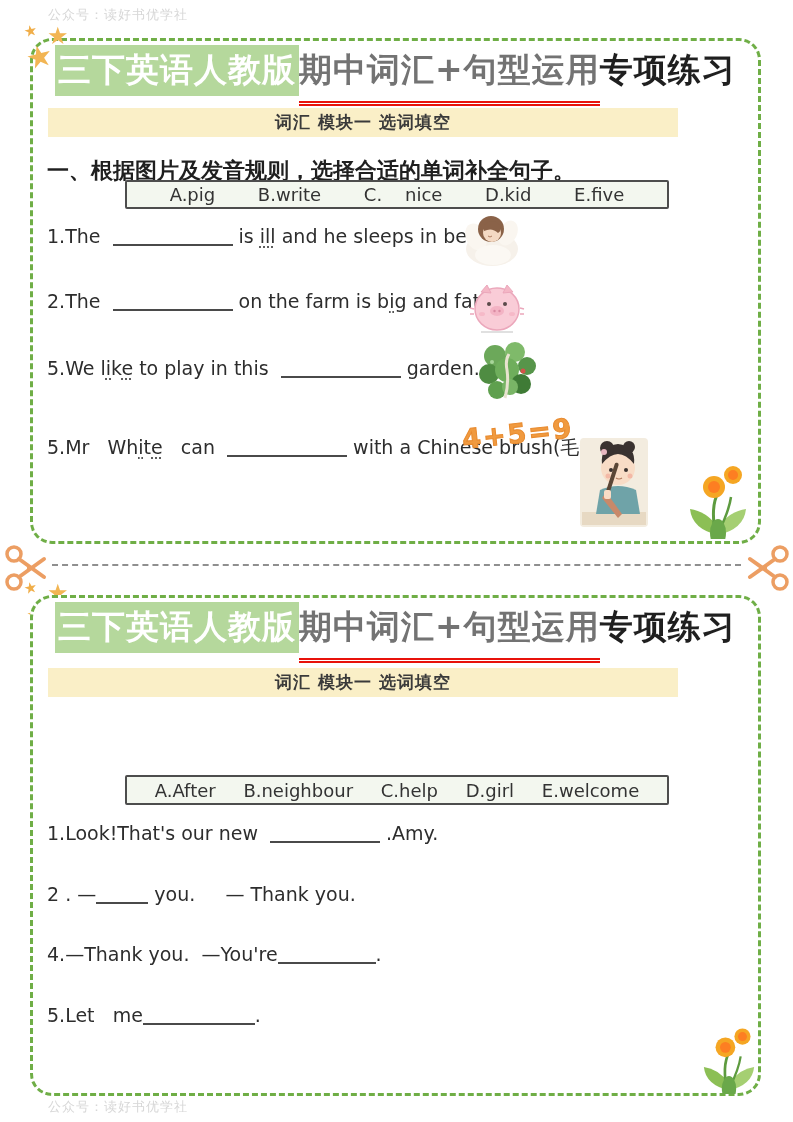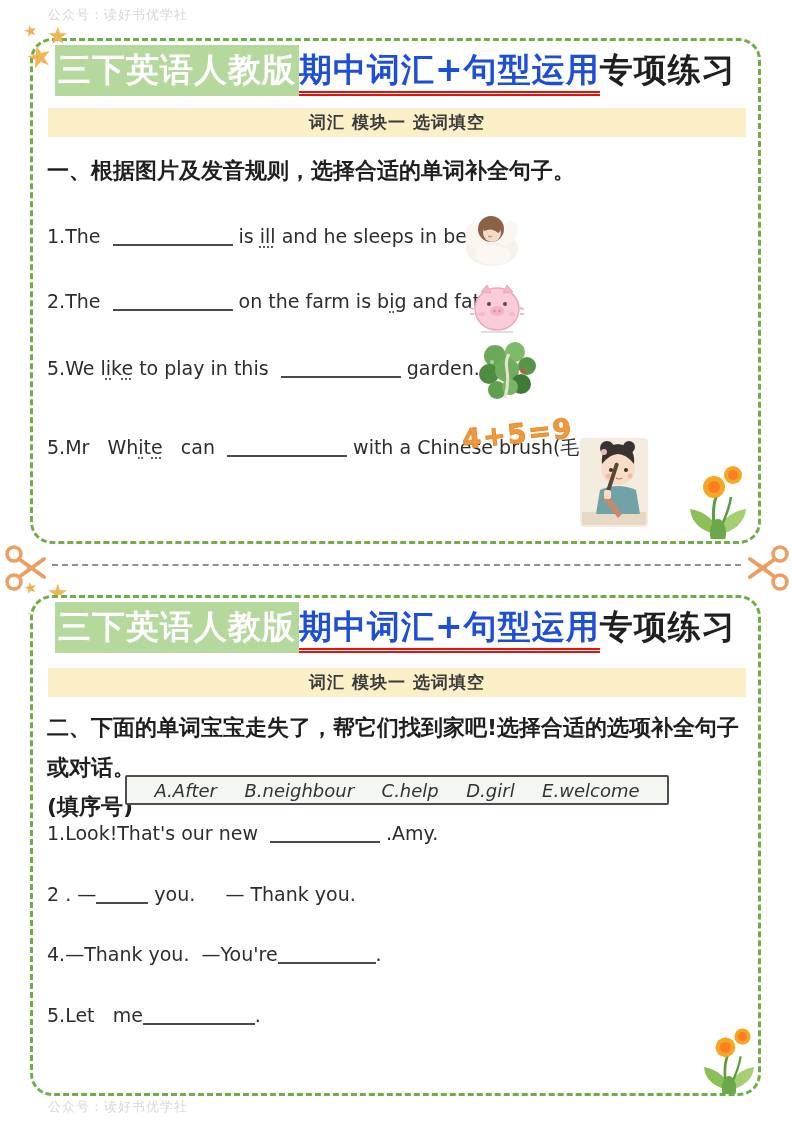--- a/index.html
+++ b/index.html
@@ -18,36 +18,36 @@
   .section{
     position:absolute;left:30px;width:725px;
     border:3px dashed #6fae46;border-radius:22px;background:#fff;
   }
   #section1{top:38px;height:500px;}
   #section2{top:595px;height:495px;}
 
   .title-row{position:absolute;left:22px;top:7px;white-space:nowrap;
     font-weight:bold;font-size:33px;letter-spacing:1px;}
   .title-green{background:#b5d89c;color:#ffffff;padding:5px 3px 7px 3px;}
-  .title-red{color:#1d4ed8;border-bottom:5px double #e8120b;padding-bottom:2px;}
+  .title-red{color:#737373;border-bottom:5px double #e8120b;padding-bottom:12px;}
   .title-dark{color:#1f1f1f;}
 
-  .banner{position:absolute;left:15px;top:67px;width:698px;height:29px;
+  .banner{position:absolute;left:15px;top:67px;width:630px;height:29px;
     background:#faefc7;display:flex;align-items:center;justify-content:center;
     font-weight:bold;font-size:17px;color:#3a3a3a;letter-spacing:1px;}
   #section2 .banner{top:70px;}
 
   .heading{position:absolute;left:14px;top:110px;width:700px;
     font-weight:bold;font-size:22px;color:#1f1f1f;line-height:1.8;}
 
   .word-bank{position:absolute;left:92px;top:139px;width:540px;height:25px;
     border:2px solid #4d4d4d;background:#f3f7ef;border-radius:2px;
     display:flex;align-items:center;justify-content:space-evenly;
     font-size:18px;color:#333;}
-  #section2 .word-bank{top:177px;height:26px;font-style:italic;}
+  #section2 .word-bank{top:177px;height:26px;}
   .bank-item{white-space:pre;}
 
   .questions{position:absolute;left:0;top:0;width:100%;height:100%;}
   .q{position:absolute;left:14px;font-size:19px;color:#2d2d2d;white-space:pre;}
   .blank{display:inline-block;border-bottom:2px solid #4a4a4a;height:14px;margin-bottom:-3px;}
   .mark{text-decoration:underline dotted #555;text-underline-offset:4px;}
 
   #s1-questions .q:nth-child(1){top:184px}
   #s1-questions .q:nth-child(2){top:249px}
   #s1-questions .q:nth-child(3){top:316px}
@@ -92,20 +92,27 @@
 <div class="watermark" id="wm-top">公众号：读好书优学社</div>
 <div class="watermark" id="wm-banner">公众号：读好书优学社</div>
 <div class="watermark" id="wm-bottom">公众号：读好书优学社</div>
 
 <div class="section" id="section1">
   <div class="title-row">
     <span class="title-green">三下英语人教版</span><span class="title-red">期中词汇+句型运用</span><span class="title-dark">专项练习</span>
   </div>
   <div class="banner">词汇 模块一 选词填空</div>
   <div class="heading">一、根据图片及发音规则，选择合适的单词补全句子。</div>
+  <div class="word-bank">
+      <span class="bank-item">A.pig</span>
+      <span class="bank-item">B.write</span>
+      <span class="bank-item">C.    nice</span>
+      <span class="bank-item">D.kid</span>
+      <span class="bank-item">E.five</span>
+    </div>
   <div class="questions" id="s1-questions">
       <div class="q"><span>1.The  </span><span class="blank" style="width: 120px;"></span><span> is </span><span class="mark">ill</span><span> and he sleeps in bed.</span></div>
       <div class="q"><span>2.The  </span><span class="blank" style="width: 120px;"></span><span> on the farm is b</span><span class="mark">i</span><span>g and fat.</span></div>
       <div class="q"><span>5.We l</span><span class="mark">i</span><span>k</span><span class="mark">e</span><span> to play in this  </span><span class="blank" style="width: 120px;"></span><span> garden.</span></div>
       <div class="q"><span>5.Mr   Wh</span><span class="mark">i</span><span>t</span><span class="mark">e</span><span>   can  </span><span class="blank" style="width: 120px;"></span><span> with a Chinese brush(毛笔).</span></div>
     </div>
 
   <div class="math-note">4+5=9</div>
 
   <svg class="illu" id="illu-sleeping" width="58" height="61" viewBox="0 0 58 61">
@@ -202,24 +209,20 @@
 
 <div class="star s4">★</div>
 <div class="star s5">★</div>
 <div class="star s6">★</div>
 
 <div class="section" id="section2">
   <div class="title-row">
     <span class="title-green">三下英语人教版</span><span class="title-red">期中词汇+句型运用</span><span class="title-dark">专项练习</span>
   </div>
   <div class="banner">词汇 模块一 选词填空</div>
-  <div class="heading">
-    <div>二、下面的单词宝宝走失了，帮它们找到家吧!选择合适的选项补全句子或对话。</div>
-    <div>(填序号)</div>
-  </div>
   <div class="word-bank">
       <span class="bank-item">A.After</span>
       <span class="bank-item">B.neighbour</span>
       <span class="bank-item">C.help</span>
       <span class="bank-item">D.girl</span>
       <span class="bank-item">E.welcome</span>
     </div>
   <div class="questions" id="s2-questions">
       <div class="q"><span>1.Look!That's our new  </span><span class="blank" style="width: 110px;"></span><span> .Amy.</span></div>
       <div class="q"><span>2 . —</span><span class="blank" style="width: 52px;"></span><span> you.     — Thank you.</span></div>

